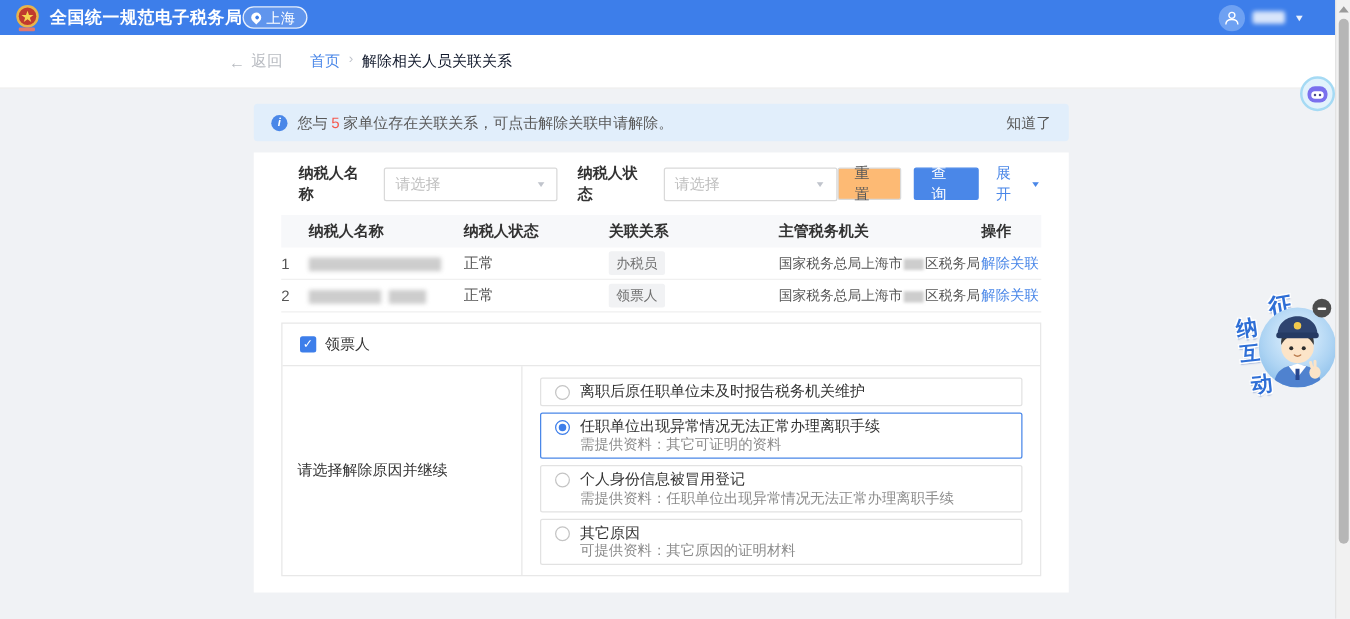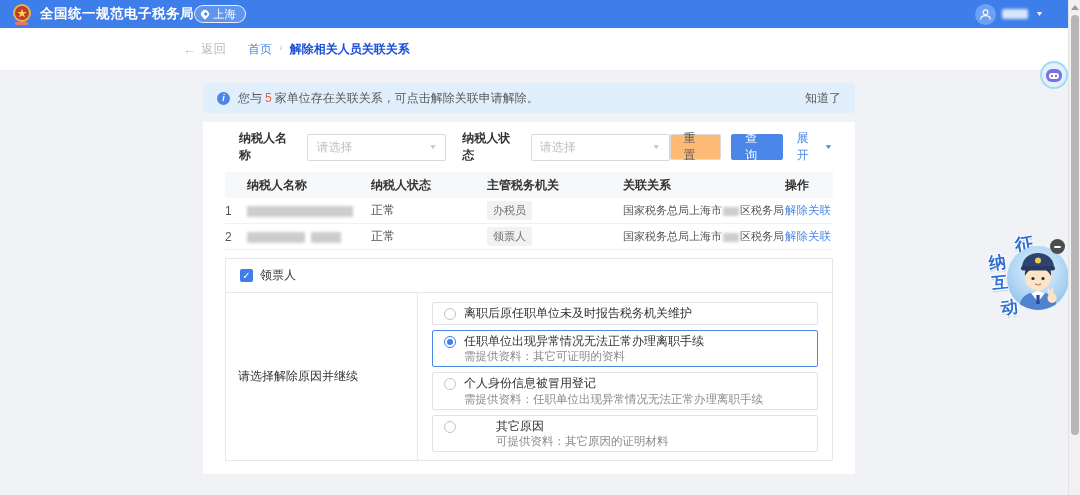--- a/index.html
+++ b/index.html
@@ -30,21 +30,21 @@
   
   .crumb-bar {
     position:absolute; left:0; top:28px; width:1068px; height:43px; background:#fff;
     border-bottom:1px solid #ececec; display:flex; align-items:center; padding-left:183px;
   }
   .back-link { color:#b9bcc2; font-size:12.5px; display:flex; align-items:center; cursor:pointer; }
   .back-arrow { font-size:13px; margin-right:5px; }
   .crumbs { margin-left:22px; display:flex; align-items:flex-start; }
   .crumb-home { color:#4a87e8; font-size:12px; cursor:pointer; }
   .crumb-sep { color:#c0c4cc; margin:0 7px; font-size:11px; }
-  .crumb-cur { color:#1d4ed8; font-weight:bold; font-size:12px; }
+  .crumb-cur { color:#0f172a; font-weight:normal; font-size:12px; }
   
   .banner {
     position:absolute; left:203px; top:83px; width:652px; height:30px;
     background:#e1eefb; border-radius:3px; display:flex; align-items:center; padding:0 14px;
   }
   .info-ico { width:13px; height:13px; border-radius:50%; background:#4a87e8; color:#fff;
     font-size:9px; font-weight:bold; font-style:italic; display:flex; align-items:center; justify-content:center; margin-right:8px; flex:0 0 auto;}
   .banner-text { font-size:12px; color:#595959; }
   .banner-count { color:#f5594e; margin:0 3px; }
   .banner-dismiss { margin-left:auto; color:#595959; font-size:12px; cursor:pointer; }
@@ -81,21 +81,21 @@
   .d-row { display:flex; }
   .d-row + .d-row { border-top:1px solid #e8e8e8; }
   .d-label { flex:0 0 192px; border-right:1px solid #e8e8e8; display:flex; align-items:center; padding:0 12px; font-size:12px; color:#333; }
   .d-content { flex:1; }
   .d-row1 .d-content { display:flex; align-items:center; height:33px; padding:0 14px; }
   .checkbox { width:13px; height:13px; background:#3d7eea; border-radius:2px; color:#fff; font-size:10px;
     display:flex; align-items:center; justify-content:center; margin-right:7px; cursor:pointer; flex:0 0 auto;}
   .cb-label { font-size:12px; color:#333; }
   .d-row2 .d-content { padding:9px 14px 8px; }
   .opt { border:1px solid #e2e2e2; border-radius:2px; padding:3px 11px; display:flex; margin-bottom:5px; cursor:pointer; background:#fff; }
-  .opt:last-child { margin-bottom:0;gap:32px; }
+  .opt:last-child { margin-bottom:0; }
   .opt.selected { border-color:#4a87e8; }
   .radio { width:12px; height:12px; border:1px solid #c4c4c4; border-radius:50%; margin:2px 8px 0 0; flex:0 0 auto; position:relative; background:#fff; }
   .opt.selected .radio { border-color:#3d7eea; }
   .opt.selected .radio:after { content:""; position:absolute; left:2px; top:2px; width:6px; height:6px; border-radius:50%; background:#3d7eea; }
   .opt-title { font-size:12px; color:#333; line-height:14.5px; }
   .opt-desc { font-size:11.5px; color:#8c8c8c; line-height:14px; margin-top:1px; }
   
   .assistant { position:absolute; left:1040px; top:61px; width:28px; height:28px; border-radius:50%;
     background:#e2f2fc; border:2px solid #a5daf4; display:flex; align-items:center; justify-content:center; cursor:pointer; z-index:5;}
   .bot-face { width:16px; height:13px; background:#7a70ee; border-radius:6px; position:relative; }
@@ -190,22 +190,22 @@
         <span class="sel-caret" style="color:#4a87e8;">▼</span>
       </div>
     </div>
   </div>
 
   <div class="tbl">
     <div class="tbl-row tbl-head">
       <div></div>
       <div>纳税人名称</div>
       <div>纳税人状态</div>
+      <div>关联关系</div>
       <div>主管税务机关</div>
-      <div>关联关系</div>
       <div>操作</div>
     </div>
     <div class="tbl-body">
       <div class="tbl-row">
         <div>1</div>
         <div><span class="blur-block name-blur1"></span></div>
         <div>正常</div>
         <div><span class="badge">办税员</span></div>
         <div class="authority"><span>国家税务总局上海市</span><span class="auth-blur"></span><span>区税务局</span></div>
         <div><span class="unlink">解除关联</span></div>

